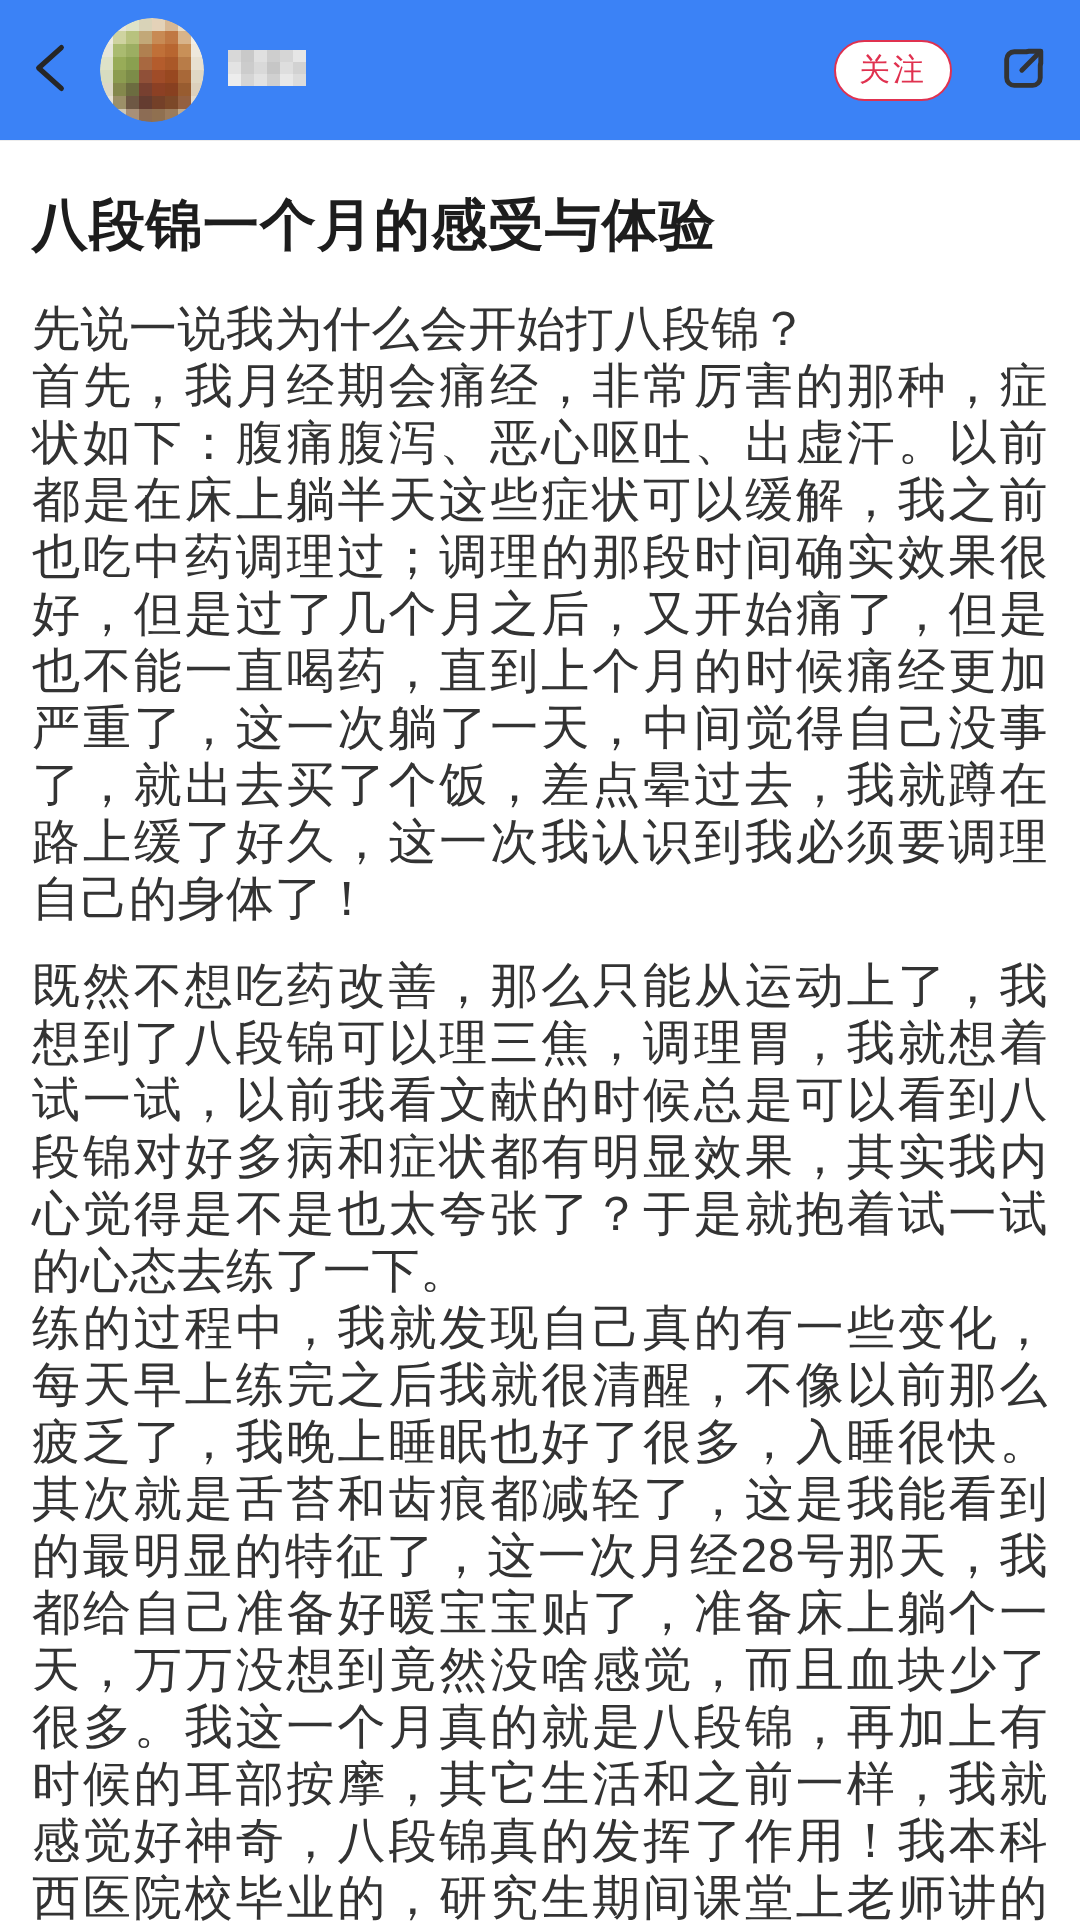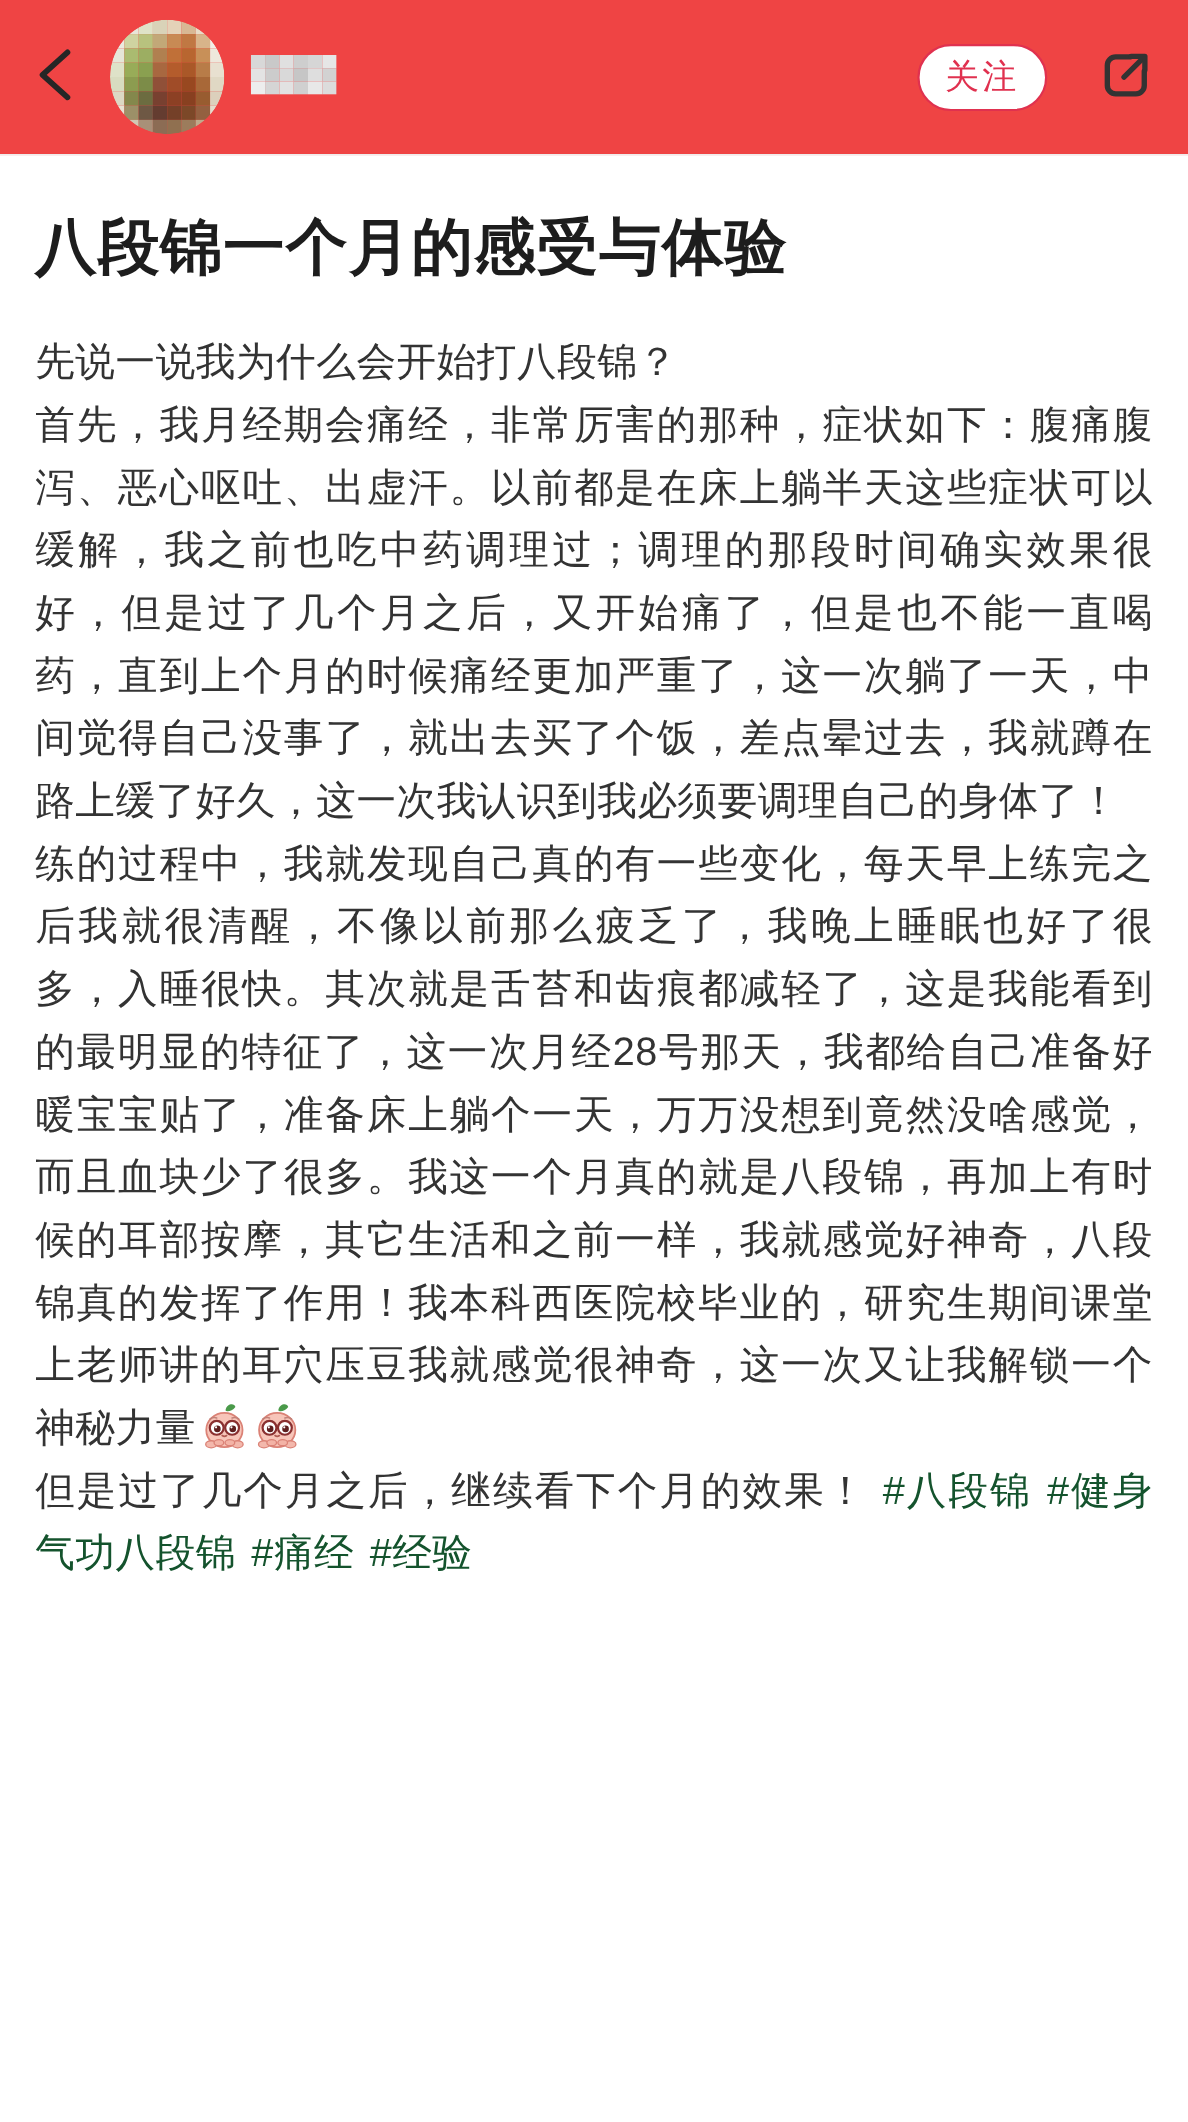--- a/index.html
+++ b/index.html
@@ -4,21 +4,21 @@
 <style>
   html,body { margin:0; padding:0; }
   body {
     width:1080px; background:#ffffff;
     font-family:"Liberation Sans","DejaVu Sans",sans-serif;
     -webkit-font-smoothing:antialiased;
   }
   .topbar {
     height:141px; display:flex; align-items:center;
     padding:0 30px; box-sizing:border-box;
-    border-bottom:1px solid #ededed; background:#ef4444;
+    border-bottom:1px solid #ededed; background:#3b82f6;
   }
   .back-btn { width:46px; height:52px; display:flex; align-items:center; justify-content:flex-start; cursor:pointer; }
   .avatar {
     width:104px; height:104px; border-radius:50%; overflow:hidden;
     margin-left:24px; flex:none; cursor:pointer;
   }
   .avatar svg { display:block; }
   .uname-blur { margin-left:24px; cursor:pointer; }
   .spacer { flex:1; }
   .follow-btn {
@@ -27,21 +27,21 @@
     color:#e0314f; font-size:31px; letter-spacing:3px;
     display:flex; align-items:center; justify-content:center; cursor:pointer;
   }
   .share-btn { margin-left:46px; width:52px; height:56px; cursor:pointer; display:flex; align-items:center; }
   .content { padding:24px 32px 30px; }
   .post-title {
     font-size:56px; font-weight:bold; color:#1d1d1d;
     margin:24px 0 38px; letter-spacing:1px; line-height:1.3;
   }
   .para {
-    font-size:36px; line-height:57px; color:#333333;
+    font-size:48px; line-height:57px; color:#333333;
     margin:0; text-align:justify; letter-spacing:0.5px;
   }
   .gap-sm { margin-top:14px; }
   .gap-lg { margin-top:30px; }
   .tag { color:#14532d; margin-left:14px; cursor:pointer; }
   .emoji { width:44px; height:44px; vertical-align:-8px; margin-left:4px; }
 </style>
 </head>
 <body>
 
@@ -170,20 +170,21 @@
   </div>
 </div>
 
 <div class="content">
   <h1 class="post-title">八段锦一个月的感受与体验</h1>
 
   <p class="para">先说一说我为什么会开始打八段锦？</p>
   <p class="para">首先，我月经期会痛经，非常厉害的那种，症状如下：腹痛腹泻、恶心呕吐、出虚汗。以前都是在床上躺半天这些症状可以缓解，我之前也吃中药调理过；调理的那段时间确实效果很好，但是过了几个月之后，又开始痛了，但是也不能一直喝药，直到上个月的时候痛经更加严重了，这一次躺了一天，中间觉得自己没事了，就出去买了个饭，差点晕过去，我就蹲在路上缓了好久，这一次我认识到我必须要调理自己的身体了！</p>
 
 
+  <p class="para gap-lg">既然不想吃药改善，那么只能从运动上了，我想到了八段锦可以理三焦，调理胃，我就想着试一试，以前我看文献的时候总是可以看到八段锦对好多病和症状都有明显效果，其实我内心觉得是不是也太夸张了？于是就抱着试一试的心态去练了一下。</p>
 
   <p class="para"><span>练的过程中，我就发现自己真的有一些变化，每天早上练完之后我就很清醒，不像以前那么疲乏了，我晚上睡眠也好了很多，入睡很快。其次就是舌苔和齿痕都减轻了，这是我能看到的最明显的特征了，这一次月经28号那天，我都给自己准备好暖宝宝贴了，准备床上躺个一天，万万没想到竟然没啥感觉，而且血块少了很多。我这一个月真的就是八段锦，再加上有时候的耳部按摩，其它生活和之前一样，我就感觉好神奇，八段锦真的发挥了作用！我本科西医院校毕业的，研究生期间课堂上老师讲的耳穴压豆我就感觉很神奇，这一次又让我解锁一个神秘力量</span><svg class="emoji" viewBox="0 0 44 44">
       <path d="M23 8 C24 2, 31 1, 32 5 C29 9, 24 10, 23 8 Z" fill="#4a9a4a"></path>
       <ellipse cx="22" cy="26" rx="16.5" ry="15.5" fill="#f7c5b9" stroke="#db8276" stroke-width="1.6"></ellipse>
       <ellipse cx="10" cy="39" rx="5" ry="3.2" fill="#f3b8ac" stroke="#db8276" stroke-width="1.2"></ellipse>
       <ellipse cx="34" cy="39" rx="5" ry="3.2" fill="#f3b8ac" stroke="#db8276" stroke-width="1.2"></ellipse>
       <path d="M9 16 q3 -2 6 -1" stroke="#c08078" stroke-width="1.4" fill="none" stroke-linecap="round"></path>
       <path d="M29 15 q3 -1 6 1" stroke="#c08078" stroke-width="1.4" fill="none" stroke-linecap="round"></path>
       <circle cx="15" cy="24" r="6.3" fill="#ffffff" stroke="#8a3030" stroke-width="2"></circle>
       <circle cx="29" cy="24" r="6.3" fill="#ffffff" stroke="#8a3030" stroke-width="2"></circle>

